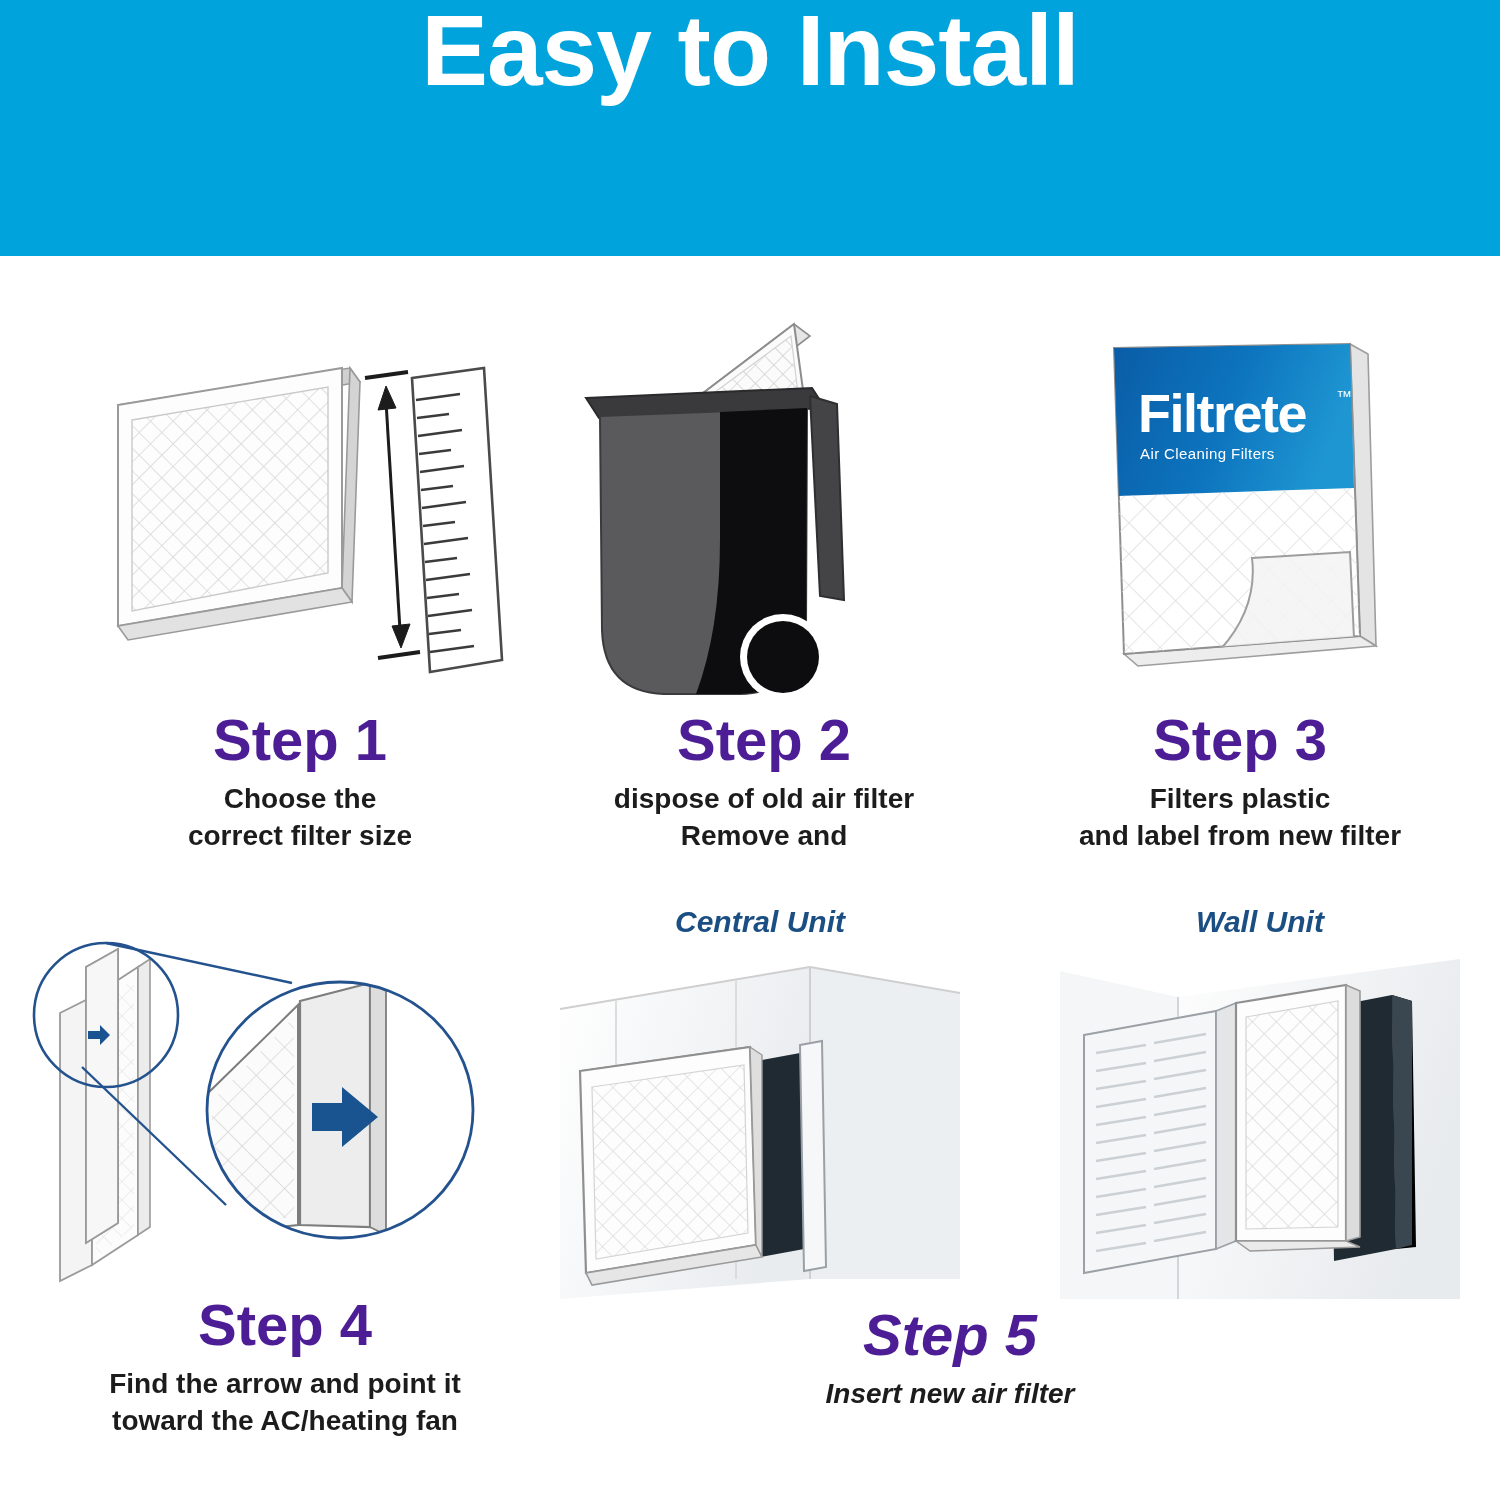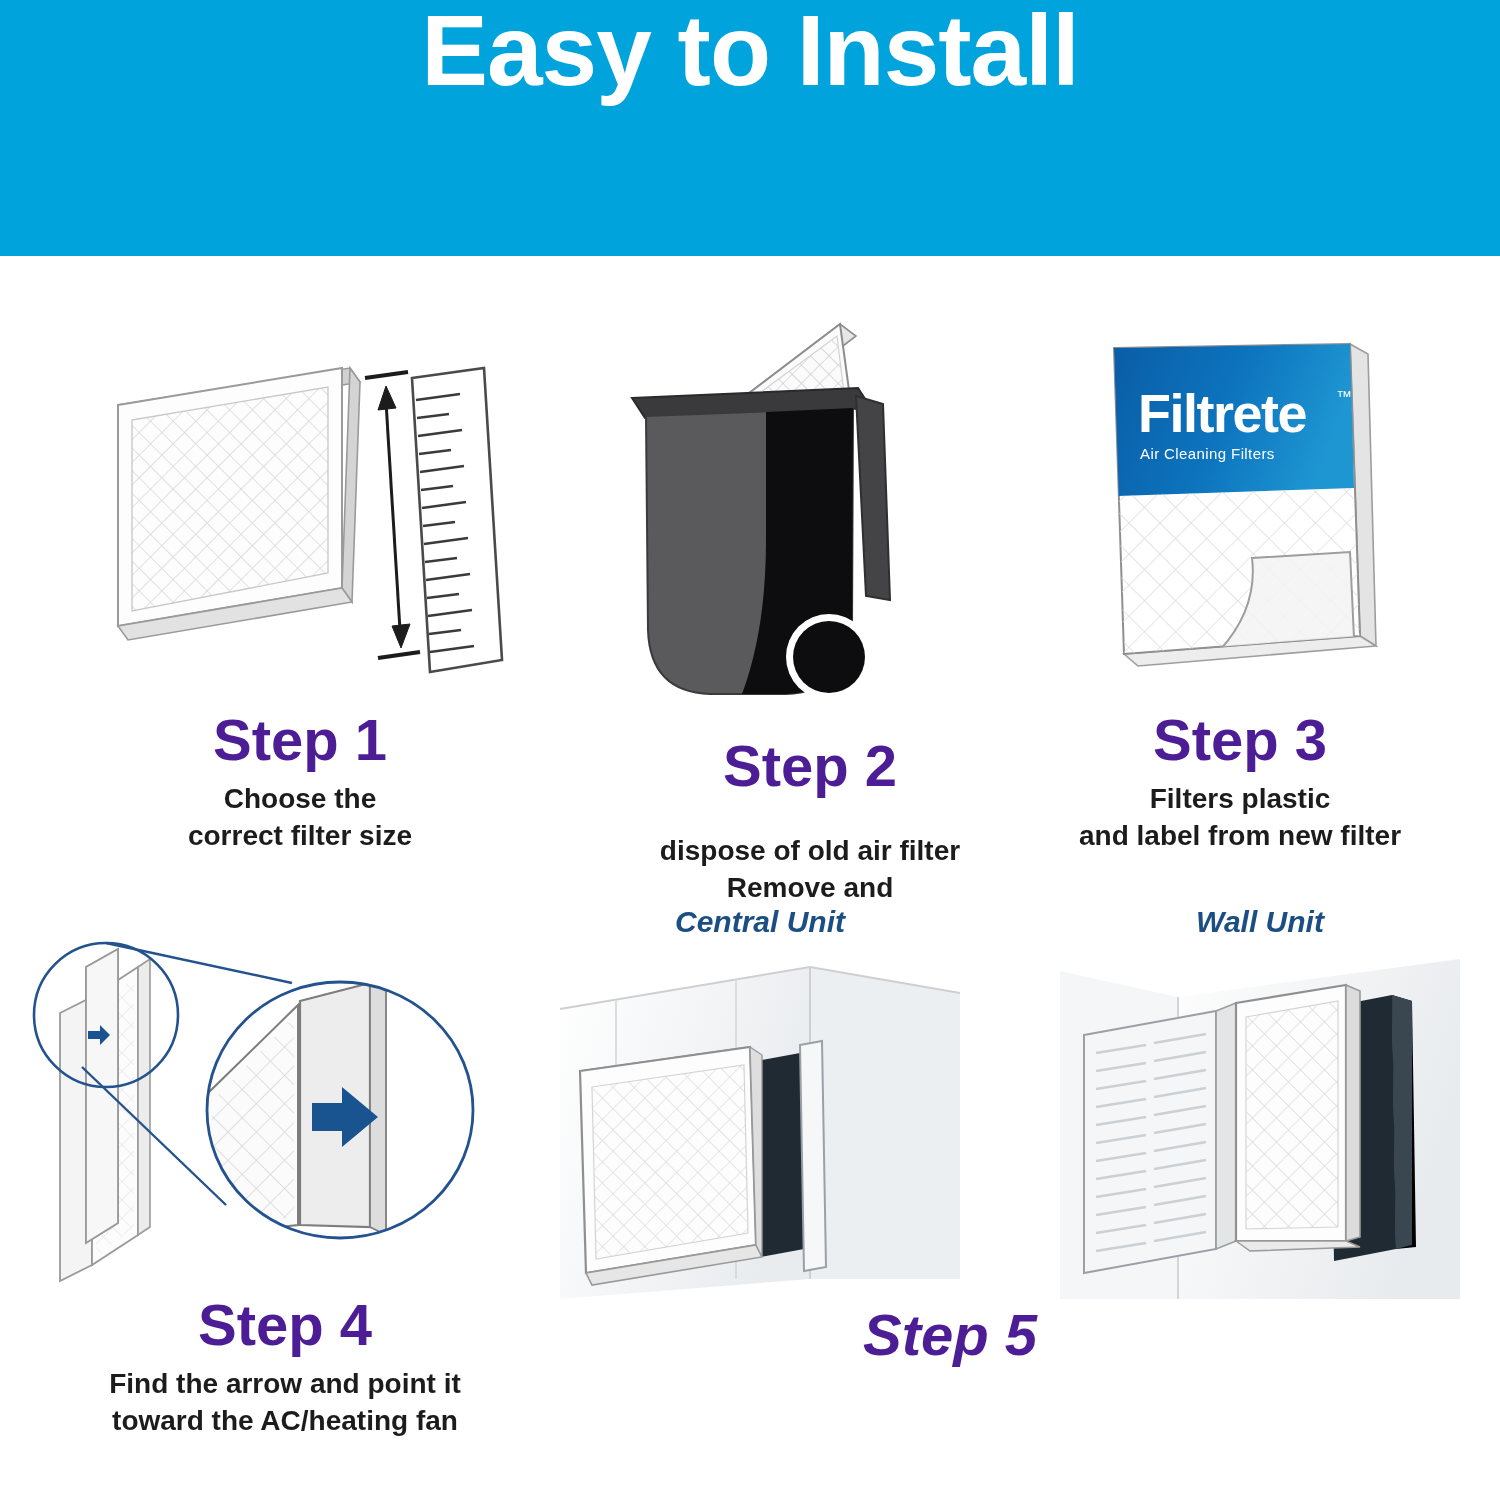--- a/index.html
+++ b/index.html
@@ -138,21 +138,21 @@
         </g>
       </svg>
     </div>
     <div class="step-heading">Step 1</div>
     <div class="step-caption">
       <div>Choose the</div>
       <div>correct filter size</div>
     </div>
   </div>
 
-  <div class="step-cell" style="left:590px; top:300px; width:440px;gap:26px;">
+  <div class="step-cell" style="left:544px; top:300px; width:440px;">
     <div class="art-box" style="height:410px;">
       <svg width="440" height="410" viewBox="0 0 440 410">
         <defs>
           <pattern id="mesh2" width="13" height="13" patternUnits="userSpaceOnUse" patternTransform="rotate(45)">
             <path d="M0 0 L0 13 M0 0 L13 0" stroke="#cdcdcd" stroke-width="1.3" fill="none"></path>
           </pattern>
         </defs>
 
         <g>
           <polygon points="134,112 250,24 266,36 150,125" fill="#e6e6e6" stroke="#8d8d8d" stroke-width="1.6"></polygon>
@@ -385,16 +385,19 @@
               <polygon points="176,292 286,292 300,298 190,302" fill="#eaeaea" stroke="#9a9a9a" stroke-width="1.4"></polygon>
             </g>
           </svg>
         </div>
       </div>
 
     </div>
 
     <div style="display:flex; flex-direction:column; align-items:center; margin-top:6px; margin-left:-120px;">
       <div class="step-heading">Step 5</div>
+      <div class="step-caption">
+        <div>Insert new air filter</div>
+      </div>
     </div>
   </div>
 
 </div>
 
 </body></html>

